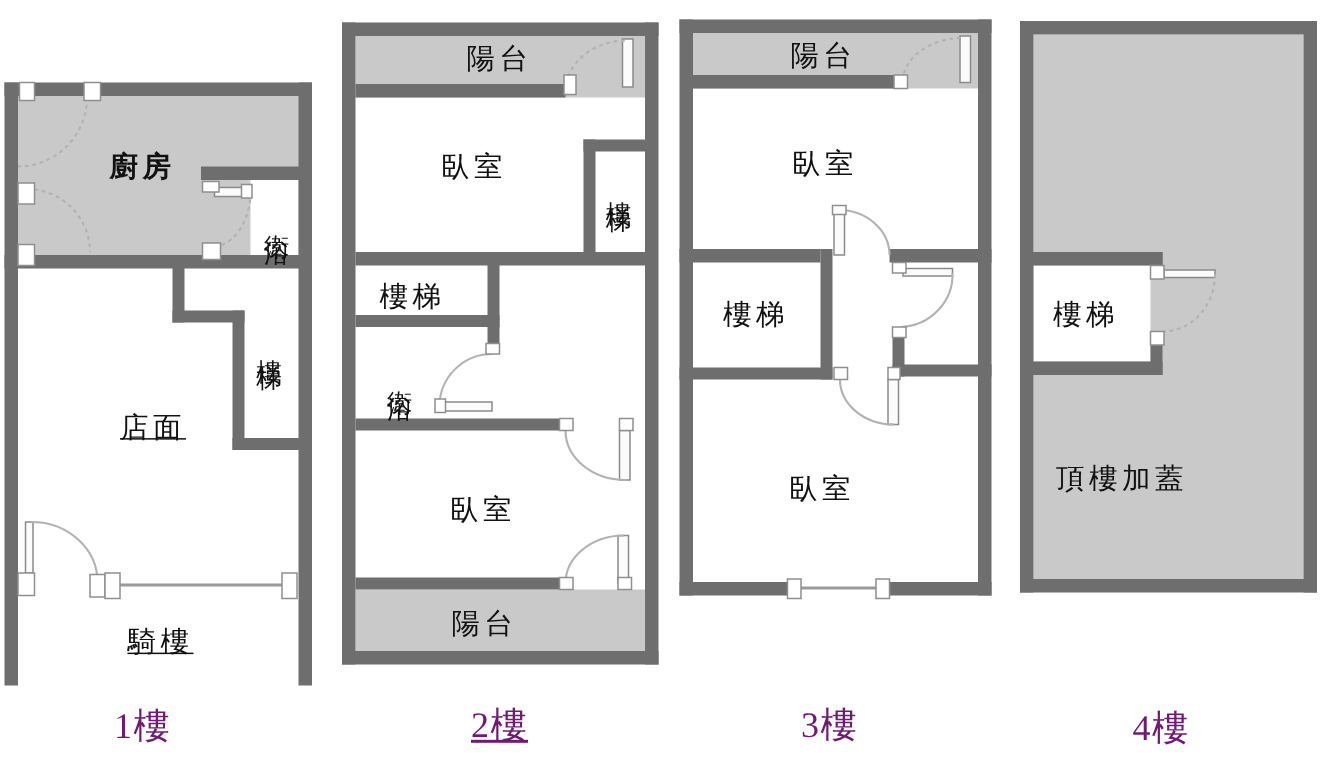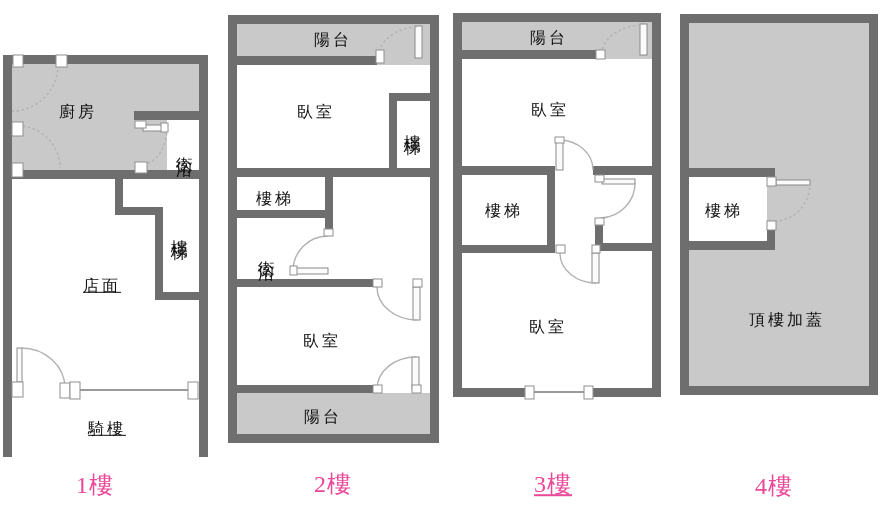--- a/index.html
+++ b/index.html
@@ -7,23 +7,23 @@
           font-family:"Liberation Sans",sans-serif;}
   svg{position:absolute;left:0;top:0;}
   .wall{fill:#6e6e6e;}
   .shade{fill:#c9c9c9;}
   .post{fill:#ffffff;stroke:#8f8f8f;stroke-width:1;}
   .panel{fill:#fbfbfb;stroke:#8a8a8a;stroke-width:1;}
   .arc{fill:none;stroke:#b2b2b2;stroke-width:1.4;}
   .dashed{stroke-dasharray:2.5 2.5;}
   .thin{stroke:#9a9a9a;stroke-width:2;}
   .lbl{position:absolute;transform:translate(-50%,-50%);color:#111;
-       font-size:16px;letter-spacing:3px;white-space:nowrap;line-height:1.15;}
+       font-size:19px;letter-spacing:3px;white-space:nowrap;line-height:1.15;}
   .v{writing-mode:vertical-rl;text-orientation:upright;font-size:17px;letter-spacing:4px;}
-  .cap{font-family:"Liberation Serif",serif;font-size:24px;letter-spacing:1px;color:#ec4899;}
+  .cap{font-family:"Liberation Serif",serif;font-size:24px;letter-spacing:1px;color:#701a75;}
 </style>
 </head>
 <body>
 
 <div id="canvas">
 
 <svg width="889" height="519" viewBox="0 0 889 519">
 
   <g>
     <g>
@@ -161,39 +161,39 @@
     </g>
     <g>
       <rect class="panel" x="776" y="180" width="34" height="5"></rect>
       <path class="arc dashed" d="M 810 183 A 35 38 0 0 1 776 221"></path>
       <rect class="post" x="767" y="177" width="9" height="9"></rect>
       <rect class="post" x="767" y="221" width="9" height="9"></rect>
     </g>
   </g>
 </svg>
 
-  <div class="lbl" style="left:78px;top:112px;">廚房</div>
+  <div class="lbl" style="left:95px;top:112px;font-weight:bold;">廚房</div>
   <div class="lbl v" style="left:184px;top:147px;">衛浴</div>
   <div class="lbl v" style="left:179px;top:230px;">樓梯</div>
   <div class="lbl" style="left:102px;top:286px;text-decoration:underline;">店面</div>
   <div class="lbl" style="left:107px;top:429px;text-decoration:underline;">騎樓</div>
   <div class="lbl cap" style="left:95px;top:486px;">1樓</div>
 
   <div class="lbl" style="left:333px;top:40px;">陽台</div>
   <div class="lbl" style="left:316px;top:112px;">臥室</div>
   <div class="lbl v" style="left:412px;top:125px;">樓梯</div>
   <div class="lbl" style="left:275px;top:199px;">樓梯</div>
   <div class="lbl v" style="left:266px;top:251px;">衛浴</div>
   <div class="lbl" style="left:322px;top:341px;">臥室</div>
   <div class="lbl" style="left:323px;top:417px;">陽台</div>
-  <div class="lbl cap" style="left:333px;top:485px;">2樓</div>
+  <div class="lbl cap" style="left:333px;top:485px;text-decoration:underline;">2樓</div>
 
   <div class="lbl" style="left:549px;top:38px;">陽台</div>
   <div class="lbl" style="left:550px;top:110px;">臥室</div>
   <div class="lbl" style="left:504px;top:211px;">樓梯</div>
   <div class="lbl" style="left:548px;top:327px;">臥室</div>
-  <div class="lbl cap" style="left:553px;top:485px;text-decoration:underline;">3樓</div>
+  <div class="lbl cap" style="left:553px;top:485px;">3樓</div>
 
   <div class="lbl" style="left:724px;top:211px;">樓梯</div>
-  <div class="lbl" style="left:787px;top:320px;">頂樓加蓋</div>
+  <div class="lbl" style="left:748px;top:320px;">頂樓加蓋</div>
   <div class="lbl cap" style="left:774px;top:487px;font-family:Liberation Serif, serif;">4樓</div>
 
 </div>
 
 </body></html>

